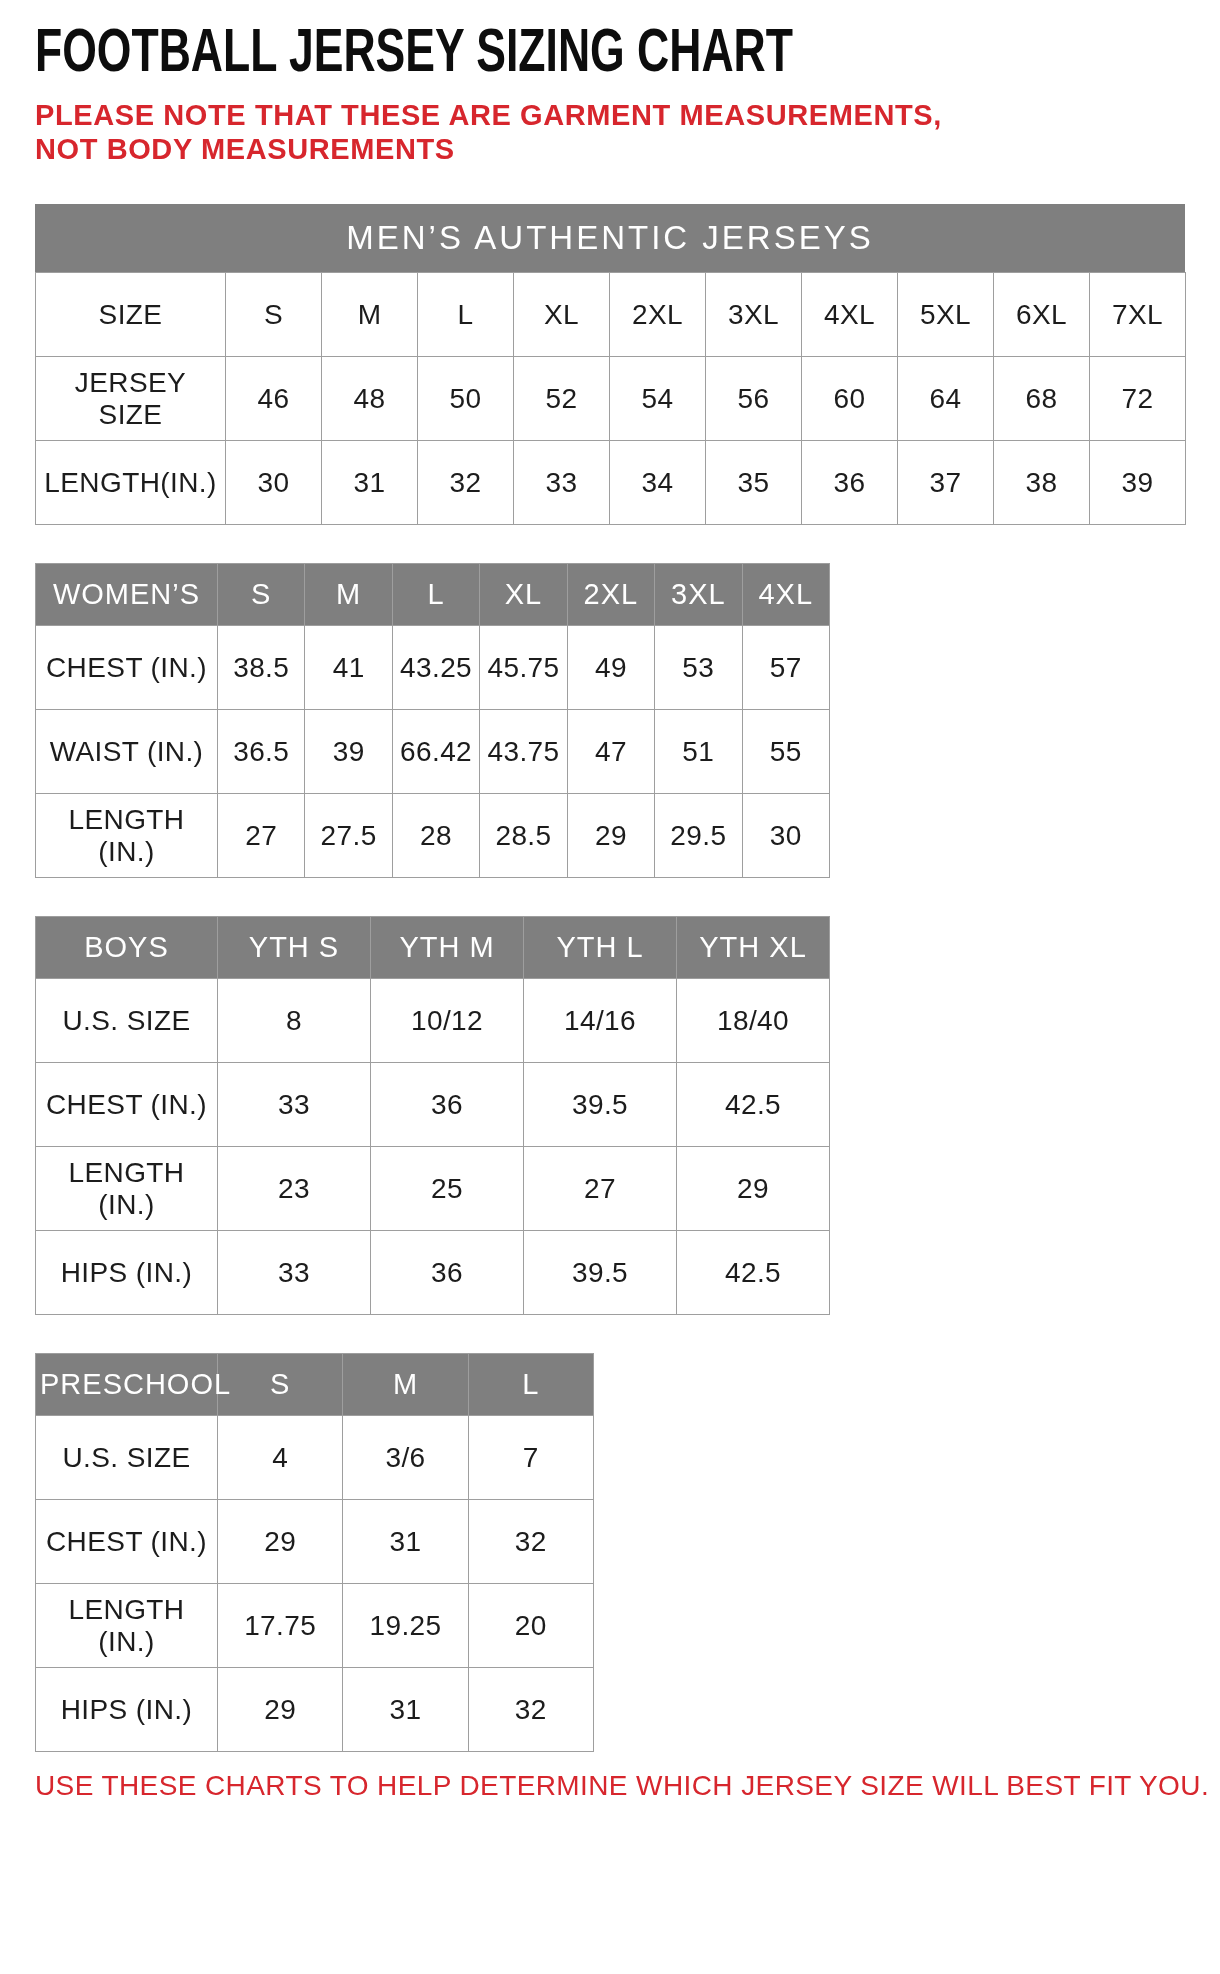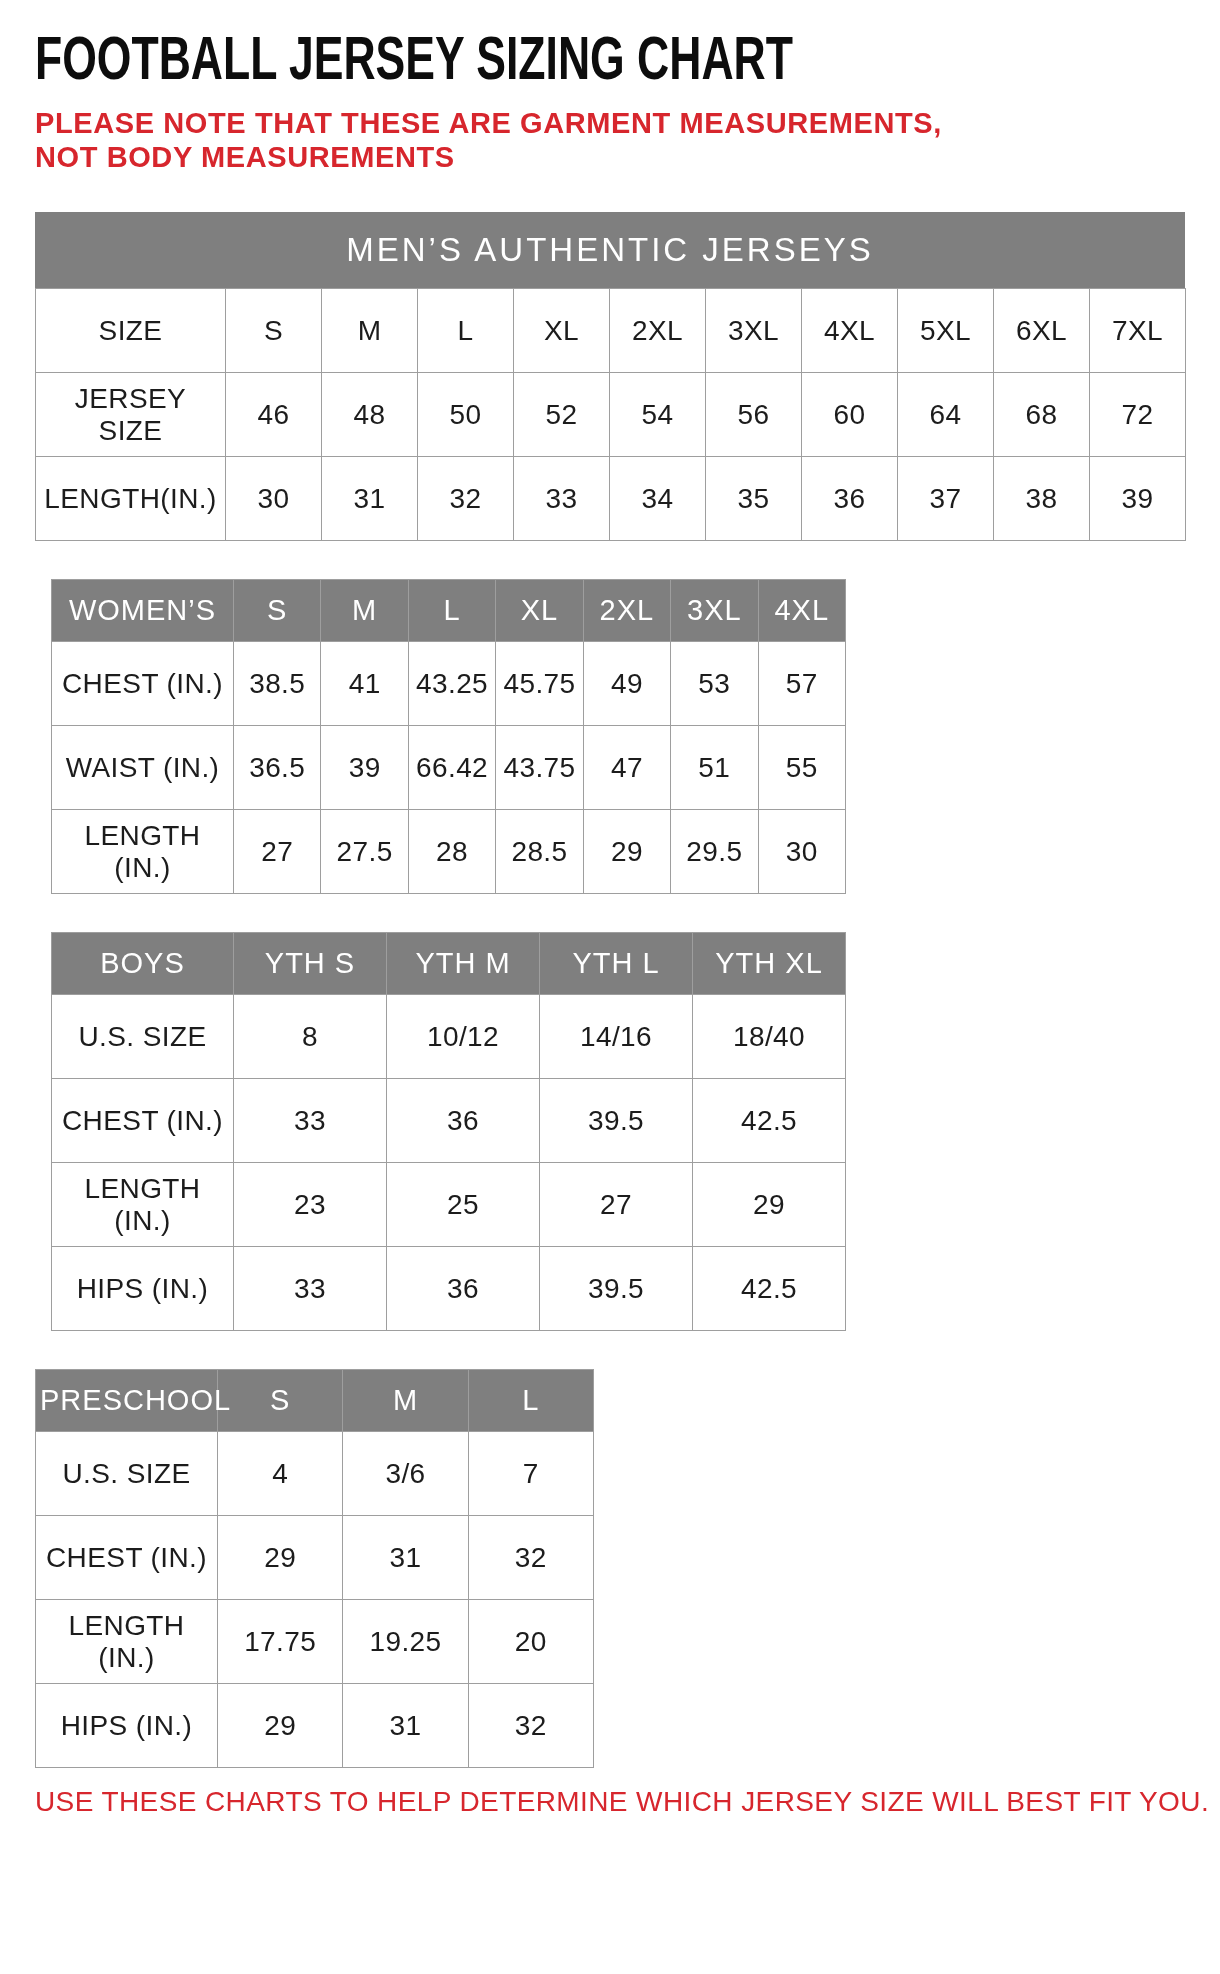--- a/index.html
+++ b/index.html
@@ -2,42 +2,42 @@
 <html style="--red: #d7262d; --gray: #7f7f7f; --border: #9e9e9e;"><head>
 <meta charset="utf-8">
 <style>
   :root{ --red:#d7262d; --gray:#7f7f7f; --border:#9e9e9e; }
   *{ box-sizing:border-box; }
   html,body{ margin:0; padding:0; background:#ffffff; }
   body{ font-family:"Liberation Sans", sans-serif; color:#1c1c1c; }
 
   .sheet{ width:1220px; height:1974px; padding:14px 35px 0 35px; position:relative; overflow:hidden; background:#fff; }
 
-  .page-title{ margin:14px 0 0 0; font-size:61px; line-height:1; }
+  .page-title{ margin:6px 0 0 0; font-size:61px; line-height:1; }
   .page-title .condense{
     display:inline-block; transform:scaleX(0.73); transform-origin:0 50%;
     font-weight:700; white-space:nowrap; color:#0d0d0d; letter-spacing:0px;
   }
 
   .note{
     color:var(--red); font-size:29px; line-height:1.16; letter-spacing:0.6px;
     margin:18px 0 0 0; max-width:945px; font-weight:700;
   }
 
   .block{ margin-top:38px; }
 
   .caption{
-    width:1150px; height:76px; background:var(--gray); color:#ffffff;
+    width:1150px; height:68px; background:var(--gray); color:#ffffff;
     display:flex; align-items:center; justify-content:center;
     font-size:33px; letter-spacing:3px;
   }
 
   table{ border-collapse:collapse; table-layout:fixed; }
   .mens-table{ width:1150px; }
-  .womens-table, .boys-table{ width:795px;margin-left:16px; }
+  .womens-table, .boys-table{ width:795px; }
   .preschool-table{ width:559px; }
 
   th, td{
     border:1px solid var(--border);
     text-align:center; vertical-align:middle; padding:2px 4px;
   }
   td{ font-size:28px; height:84px; color:#1c1c1c; letter-spacing:0.4px; background:#fff; }
   th{ background:var(--gray); color:#ffffff; font-weight:400; font-size:29px; height:62px; letter-spacing:1px; }
 
   .footer{

